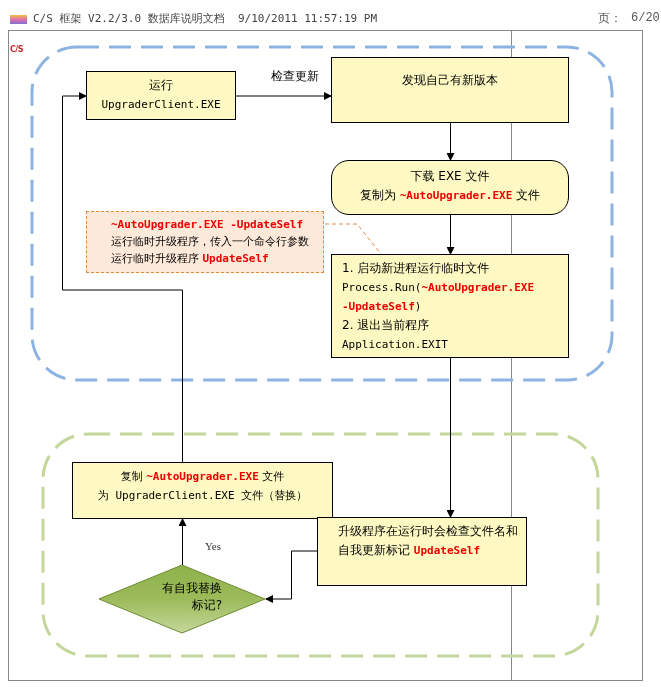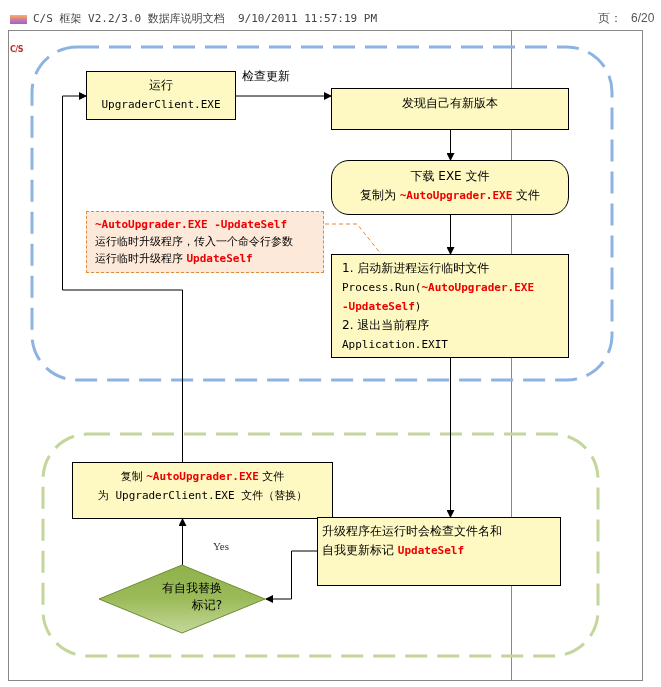--- a/index.html
+++ b/index.html
@@ -5,30 +5,30 @@
     html, body { margin: 0; padding: 0; background: #ffffff; }
     body { width: 661px; height: 687px; position: relative; overflow: hidden;
            font-family: "DejaVu Sans", sans-serif; color: #000; }
     .header { position: absolute; left: 0; top: 0; width: 661px; height: 30px; }
     .logo { position: absolute; left: 10px; top: 8px; width: 17px; height: 15px; }
     .logo .logo-text { position: absolute; left: 0; top: -2px; font: bold 8px "DejaVu Sans", sans-serif; color: #c03030; letter-spacing: -0.5px; margin-top: 39px; }
     .logo .logo-bar { position: absolute; left: 0; top: 7px; width: 17px; height: 9px;
       background: linear-gradient(180deg, #f0c040 0%, #e070b0 50%, #8070d0 100%); }
     .doc-title { position: absolute; left: 33px; top: 11px; font-family: "DejaVu Sans Mono", monospace; font-size: 11px; color: #444; white-space: pre; }
     .page-label { position: absolute; left: 598px; top: 10px; font-size: 12px; color: #555; }
-    .page-num { position: absolute; left: 631px; top: 11px; font-family: Liberation Sans, sans-serif; font-size: 12px; color: #555; }
+    .page-num { position: absolute; left: 631px; top: 11px; font-family: Liberation Mono, monospace; font-size: 12px; color: #555; }
     svg#diagram { position: absolute; left: 0; top: 0; }
     .box { position: absolute; border: 1px solid #000; background: #fef9c3; box-sizing: border-box; font-size: 12px; line-height: 19px; }
     .mono { font-family: "DejaVu Sans Mono", monospace; font-size: 11px; }
     .red { color: #ee0000; font-weight: bold; font-family: "DejaVu Sans Mono", monospace; font-size: 11px; }
     .center { text-align: center; }
     .label { position: absolute; font-size: 12px; }
-    .callout { position: absolute; left: 86px; top: 211px; width: 238px; height: 62px; background: #fde9d9; border: 1px dashed #e08a3c; box-sizing: border-box; padding: 4px 0 0 8px; font-size: 11px; line-height: 17px; }
+    .callout { position: absolute; left: 86px; top: 211px; width: 238px; height: 62px; background: #fde9d9; border: 1px dashed #e08a3c; box-sizing: border-box; padding: 4px 0 0 24px; font-size: 11px; line-height: 17px; }
     .diamond-text { position: absolute; left: 142px; top: 580px; width: 80px; text-align: right; font-size: 12px; line-height: 17px; }
-    .yes { position: absolute; left: 205px; top: 540px; font-family: "Liberation Serif", serif; font-size: 11px; color: #333; margin-left: 8px; }
+    .yes { position: absolute; left: 205px; top: 540px; font-family: "Liberation Serif", serif; font-size: 11px; color: #333; }
   </style>
 </head>
 <body>
 
 <div class="header">
   <div class="logo">
     <span class="logo-text">C/S</span>
     <span class="logo-bar"></span>
   </div>
   <span class="doc-title">C/S 框架 V2.2/3.0 数据库说明文档  9/10/2011 11:57:19 PM</span>
@@ -68,23 +68,23 @@
   <polyline points="325,224 357,224 381,254" fill="none" stroke="#e08a3c" stroke-dasharray="4,3"></polyline>
 
   <polygon points="182,565 265,599 182,633 99,599" fill="url(#dgrad)" stroke="#6f8c34" stroke-width="1"></polygon>
 </svg>
 
 <div class="box center" style="left:86px; top:71px; width:150px; height:49px; padding-top:4px;">
   <div>运行</div>
   <div class="mono">UpgraderClient.EXE</div>
 </div>
 
-<span class="label" style="left:242px; top:68px;">检查更新</span>
+<span class="label" style="left:271px; top:68px;">检查更新</span>
 
-<div class="box center" style="left:331px; top:88px; width:238px; height:42px; padding-top:5px;">
+<div class="box center" style="left:331px; top:57px; width:238px; height:66px; padding-top:13px;">
   <div>发现自己有新版本</div>
 </div>
 
 <div class="box center" style="left:331px; top:160px; width:238px; height:55px; padding-top:6px;border-radius:18px;">
   <div>下载 EXE 文件</div>
   <div><span>复制为 </span><span class="red">~AutoUpgrader.EXE</span><span> 文件</span></div>
 </div>
 
 <div class="callout">
   <div class="red">~AutoUpgrader.EXE -UpdateSelf</div>
@@ -98,21 +98,21 @@
   <div><span class="red">-UpdateSelf</span><span class="mono">)</span></div>
   <div>2.  退出当前程序</div>
   <div class="mono">Application.EXIT</div>
 </div>
 
 <div class="box center" style="left:72px; top:462px; width:261px; height:57px; padding-top:4px; font-size:11px;">
   <div><span>复制 </span><span class="red">~AutoUpgrader.EXE</span><span> 文件</span></div>
   <div class="mono">为 UpgraderClient.EXE 文件（替换）</div>
 </div>
 
-<div class="box" style="left:317px; top:517px; width:244px; height:69px; padding:4px 0 0 4px;">
+<div class="box" style="left:317px; top:517px; width:210px; height:69px; padding:4px 0 0 20px;">
   <div>升级程序在运行时会检查文件名和</div>
   <div><span>自我更新标记 </span><span class="red">UpdateSelf</span></div>
 </div>
 
 <span class="yes">Yes</span>
 
 <div class="diamond-text">
   <div>有自我替换</div>
   <div>标记?</div>
 </div>

